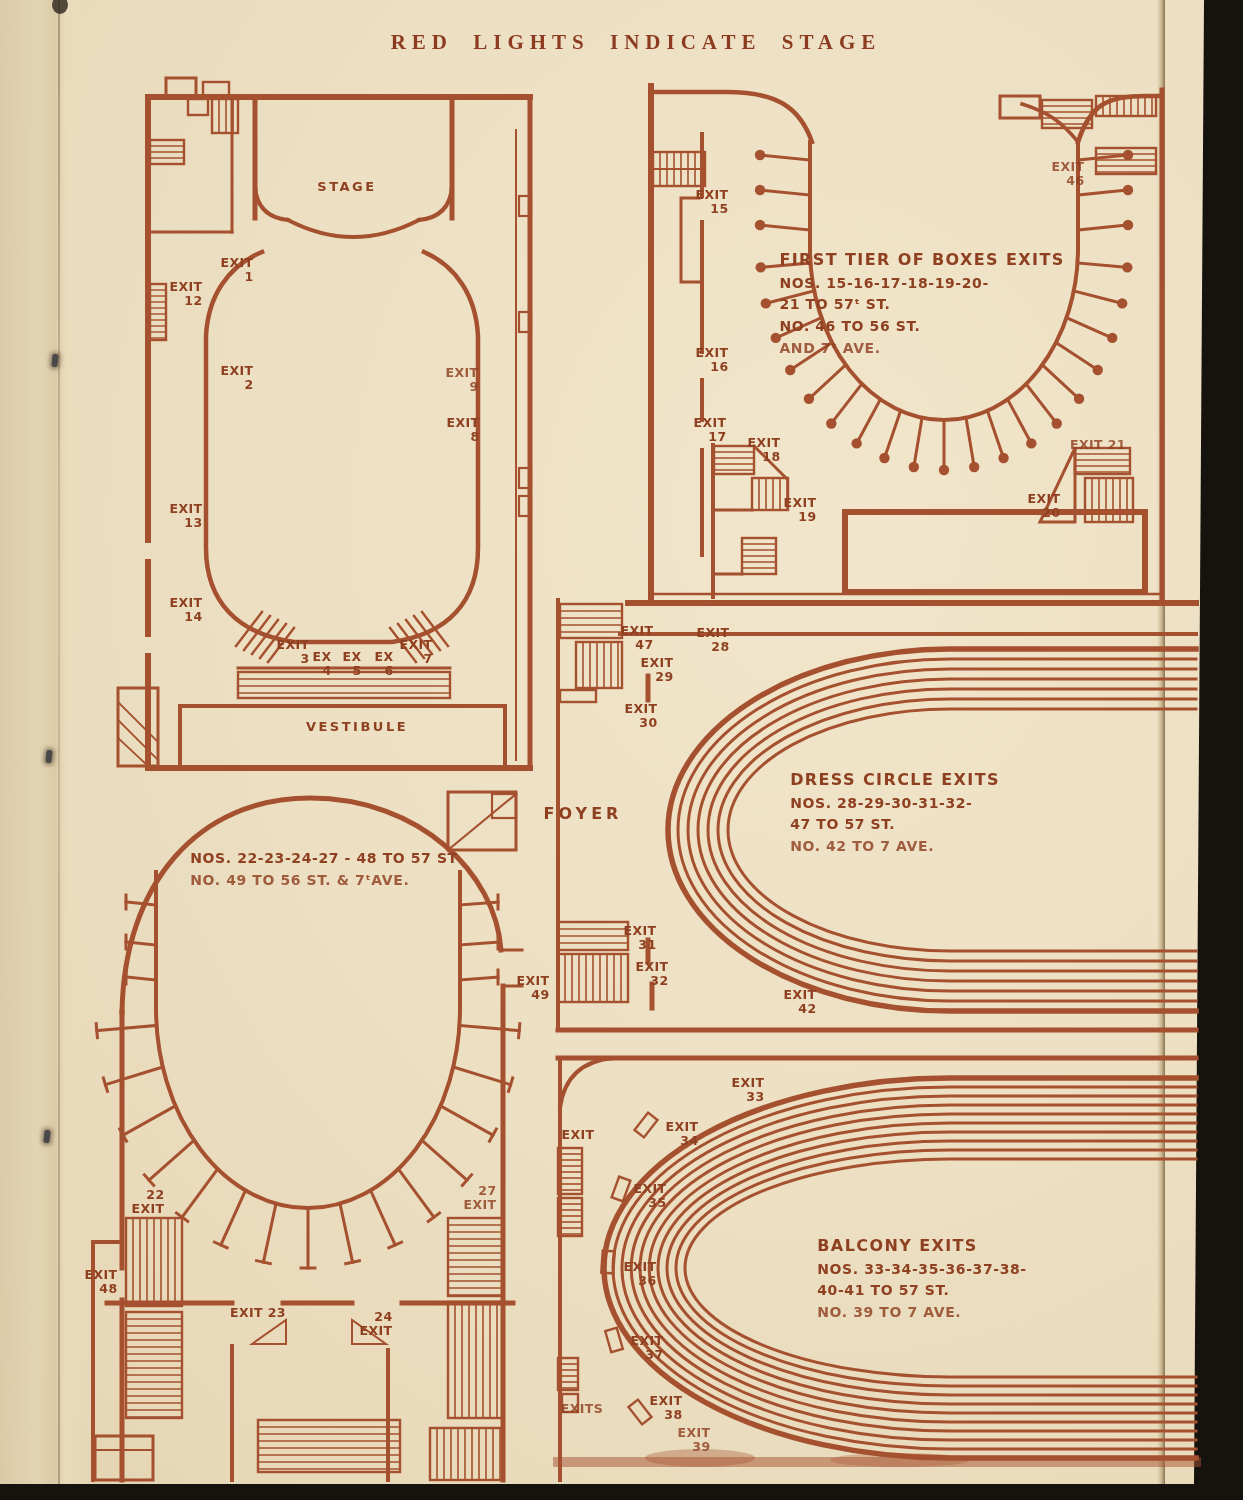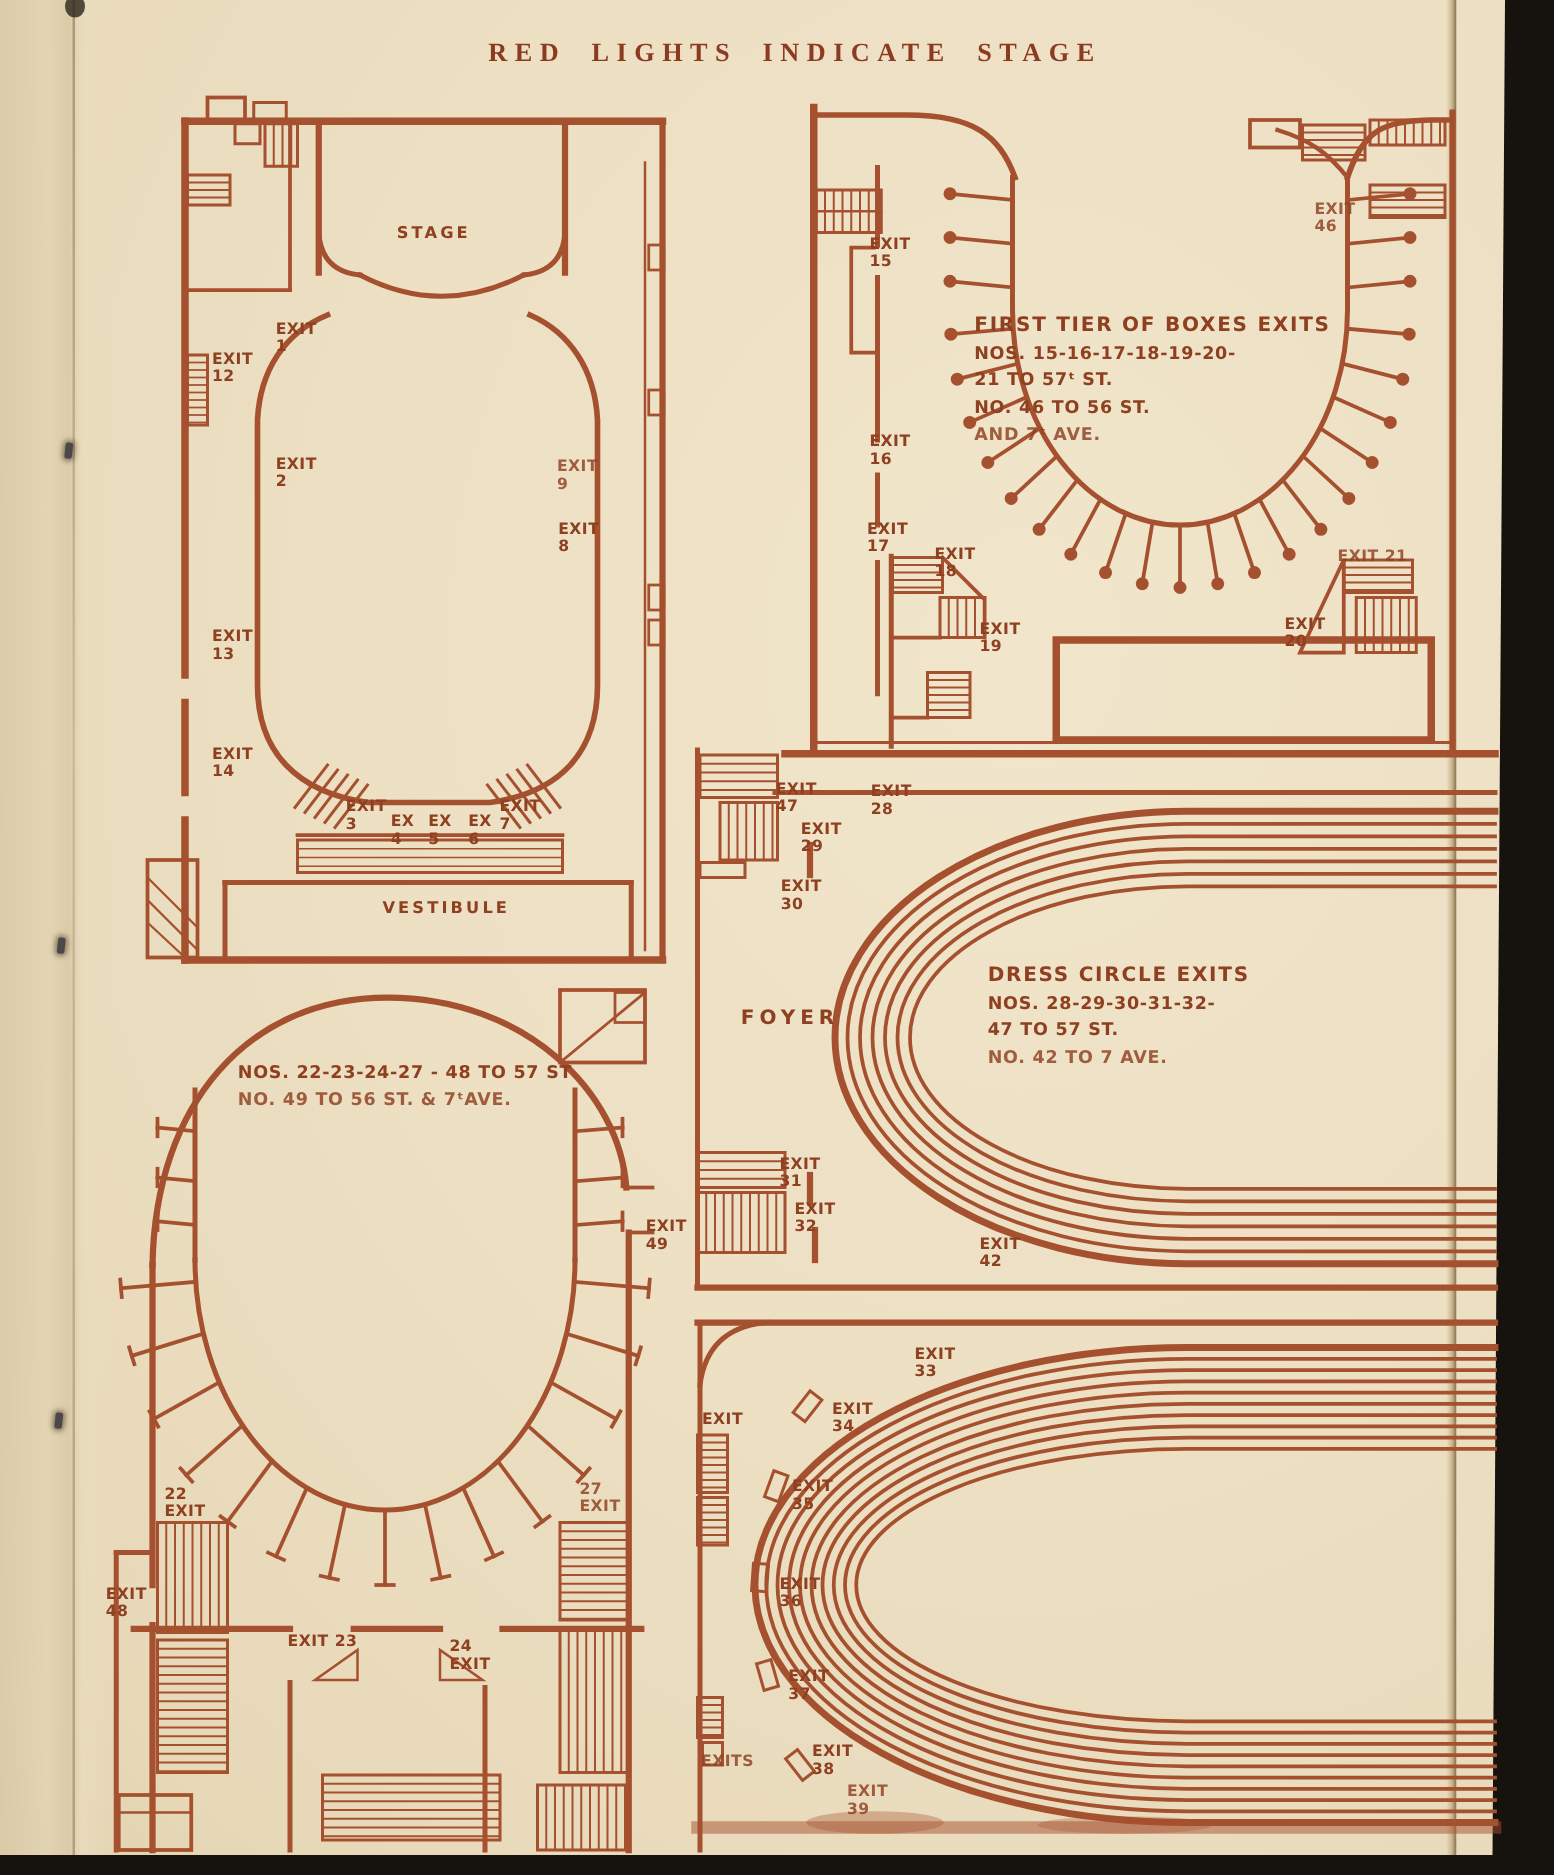--- a/index.html
+++ b/index.html
@@ -28,21 +28,21 @@
   .corner-smudge{position:absolute;left:52px;top:-4px;width:16px;height:18px;background:#2c241c;border-radius:50%;opacity:.8}
   .title{
     position:absolute;left:636px;top:30px;transform:translateX(-50%);
     font-family:"Liberation Serif","DejaVu Serif",serif;font-weight:700;font-size:21px;
     letter-spacing:6px;word-spacing:9px;color:#8d3b20;white-space:nowrap;
   }
   #plan-svg{position:absolute;left:0;top:0;width:1243px;height:1500px}
   #plan-svg line,#plan-svg path,#plan-svg rect{stroke:var(--ink);fill:none;stroke-linecap:square}
   .labels{position:absolute;left:0;top:0;width:1243px;height:1500px;pointer-events:none}
   .exit-label{
-    position:absolute;transform:translateX(-50%);white-space:pre-line;text-align:left;
+    position:absolute;transform:translateX(-50%);white-space:pre-line;text-align:right;
     font:700 12.5px/1.12 "DejaVu Sans",sans-serif;letter-spacing:.4px;
     color:var(--ink-dark);text-transform:uppercase;
   }
   .big-label{position:absolute;transform:translateX(-50%);font:700 13px/1 "DejaVu Sans",sans-serif;
     letter-spacing:2.5px;color:var(--ink-dark);text-transform:uppercase;white-space:nowrap}
   .foyer{font-size:16px;letter-spacing:4px}
   .note{position:absolute;transform:translateX(-50%);text-align:left;color:var(--ink-dark);white-space:nowrap}
   .note-title{font:700 16px/1.55 "DejaVu Sans",sans-serif;letter-spacing:1.4px;text-transform:uppercase}
   .note-line{font:700 14px/1.55 "DejaVu Sans",sans-serif;letter-spacing:.6px;text-transform:uppercase}
   .smudge{filter:blur(.6px);opacity:.82}
@@ -486,21 +486,21 @@
       <rect x="562" y="1394" width="16" height="18" stroke-width="2.4"></rect>
       <line x1="558" y1="1462" x2="1196" y2="1462" stroke-width="10" opacity="0.5"></line>
       <ellipse cx="700" cy="1458" rx="55" ry="9" fill="var(--ink)" opacity="0.35" stroke-width="0"></ellipse>
       <ellipse cx="900" cy="1460" rx="70" ry="7" fill="var(--ink)" opacity="0.3" stroke-width="0"></ellipse>
     </g>
 </svg>
 
 <div class="labels" id="labels">
   <div class="big-label" style="left:347px;top:180px">STAGE</div>
   <div class="big-label" style="left:357px;top:720px">VESTIBULE</div>
-  <div class="big-label foyer" style="left:632px;top:806px">FOYER</div>
+  <div class="big-label foyer" style="left:583px;top:806px">FOYER</div>
 
 
   <div class="note" style="left:922px;top:248px">
     <div class="note-title">First Tier of Boxes Exits</div>
     <div class="note-line">Nos. 15-16-17-18-19-20-</div>
     <div class="note-line">21 To 57ᵗ St.</div>
     <div class="note-line">No.  46 To 56 St.</div>
     <div class="note-line smudge">and 7ᵗ Ave.</div>
   </div>
 
@@ -509,20 +509,26 @@
     <div class="note-line smudge">No.  49 To 56 St. &amp; 7ᵗAve.</div>
   </div>
 
   <div class="note" style="left:895px;top:768px">
     <div class="note-title">Dress Circle Exits</div>
     <div class="note-line">Nos. 28-29-30-31-32-</div>
     <div class="note-line">47 To 57 St.</div>
     <div class="note-line smudge">No. 42 To  7 Ave.</div>
   </div>
 
+  <div class="note" style="left:922px;top:1234px">
+    <div class="note-title">Balcony Exits</div>
+    <div class="note-line">Nos. 33-34-35-36-37-38-</div>
+    <div class="note-line">40-41 To 57 St.</div>
+    <div class="note-line smudge">No. 39 To 7 Ave.</div>
+  </div>
 <div class="exit-label" style="left: 237px; top: 256px;">Exit
 1</div>
     <div class="exit-label" style="left: 186px; top: 280px;">Exit
 12</div>
     <div class="exit-label" style="left: 237px; top: 364px;">Exit
 2</div>
     <div class="exit-label smudge" style="left: 462px; top: 366px;">Exit
 9</div>
     <div class="exit-label" style="left: 463px; top: 416px;">Exit
 8</div>

